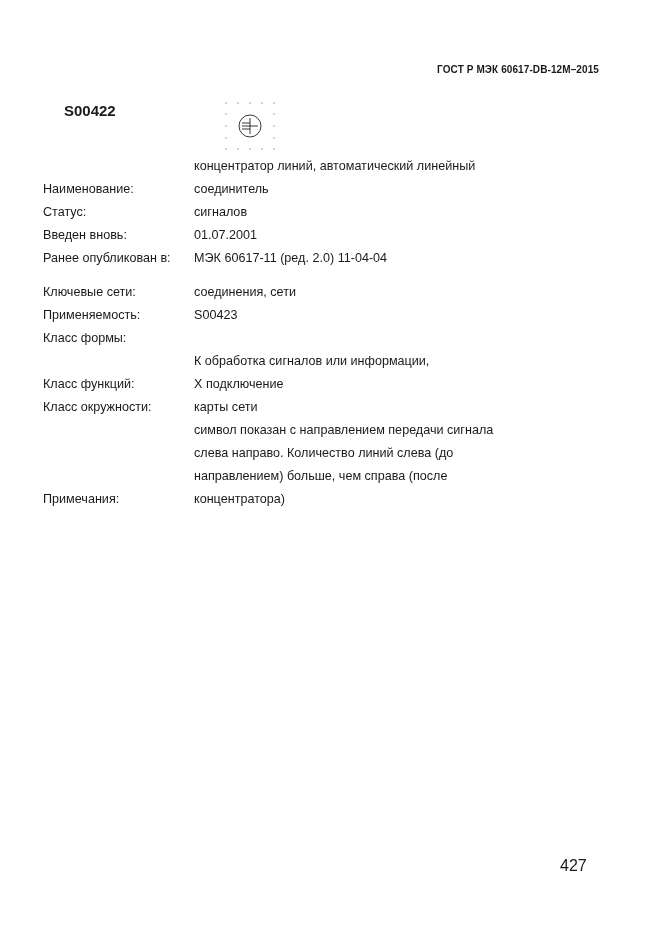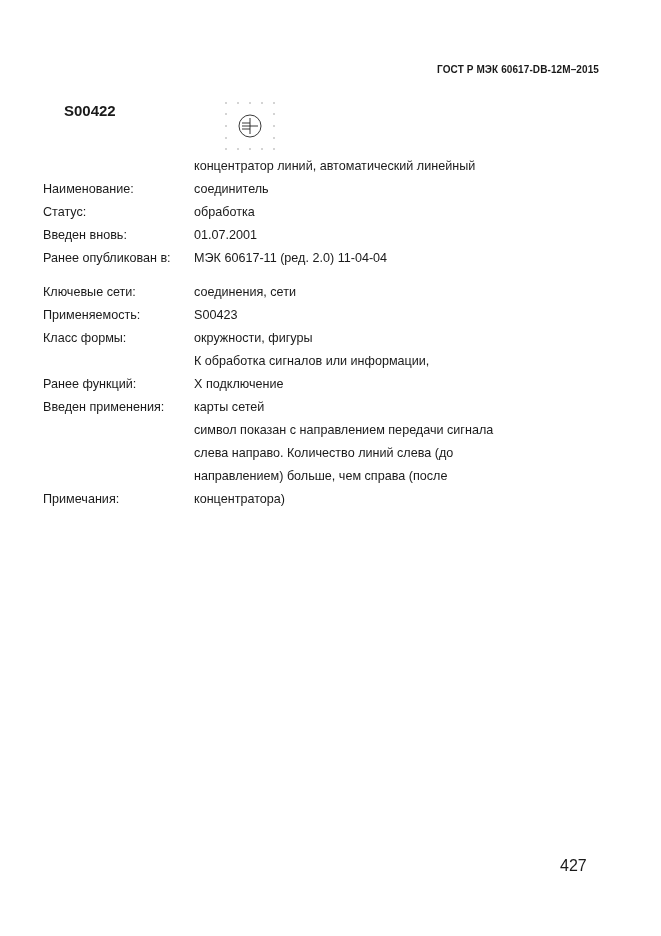--- a/index.html
+++ b/index.html
@@ -61,21 +61,21 @@
 <div class="rows">
   <div class="row">
     <div class="label">Наименование:</div>
     <div class="value">
       <div>концентратор линий, автоматический линейный</div>
       <div>соединитель</div>
     </div>
   </div>
   <div class="row">
     <div class="label">Статус:</div>
-    <div class="value">обработка</div>
+    <div class="value">сигналов</div>
   </div>
   <div class="row">
     <div class="label">Введен вновь:</div>
     <div class="value">01.07.2001</div>
   </div>
   <div class="row">
     <div class="label">Ранее опубликован в:</div>
     <div class="value">МЭК 60617-11 (ред. 2.0) 11-04-04</div>
   </div>
 
@@ -84,32 +84,31 @@
   <div class="row">
     <div class="label">Ключевые сети:</div>
     <div class="value">соединения, сети</div>
   </div>
   <div class="row">
     <div class="label">Применяемость:</div>
     <div class="value">S00423</div>
   </div>
   <div class="row">
     <div class="label">Класс формы:</div>
-    <div class="value">окружности, фигуры</div>
   </div>
   <div class="row">
-    <div class="label">Ранее функций:</div>
+    <div class="label">Класс функций:</div>
     <div class="value">
       <div>К обработка сигналов или информации,</div>
       <div>Х подключение</div>
     </div>
   </div>
   <div class="row">
-    <div class="label">Введен применения:</div>
-    <div class="value">карты сетей</div>
+    <div class="label">Класс окружности:</div>
+    <div class="value">карты сети</div>
   </div>
   <div class="row">
     <div class="label">Примечания:</div>
     <div class="value">
       <div>символ показан с направлением передачи сигнала</div>
       <div>слева направо. Количество линий слева (до</div>
       <div>направлением) больше, чем справа (после</div>
       <div>концентратора)</div>
     </div>
   </div>

